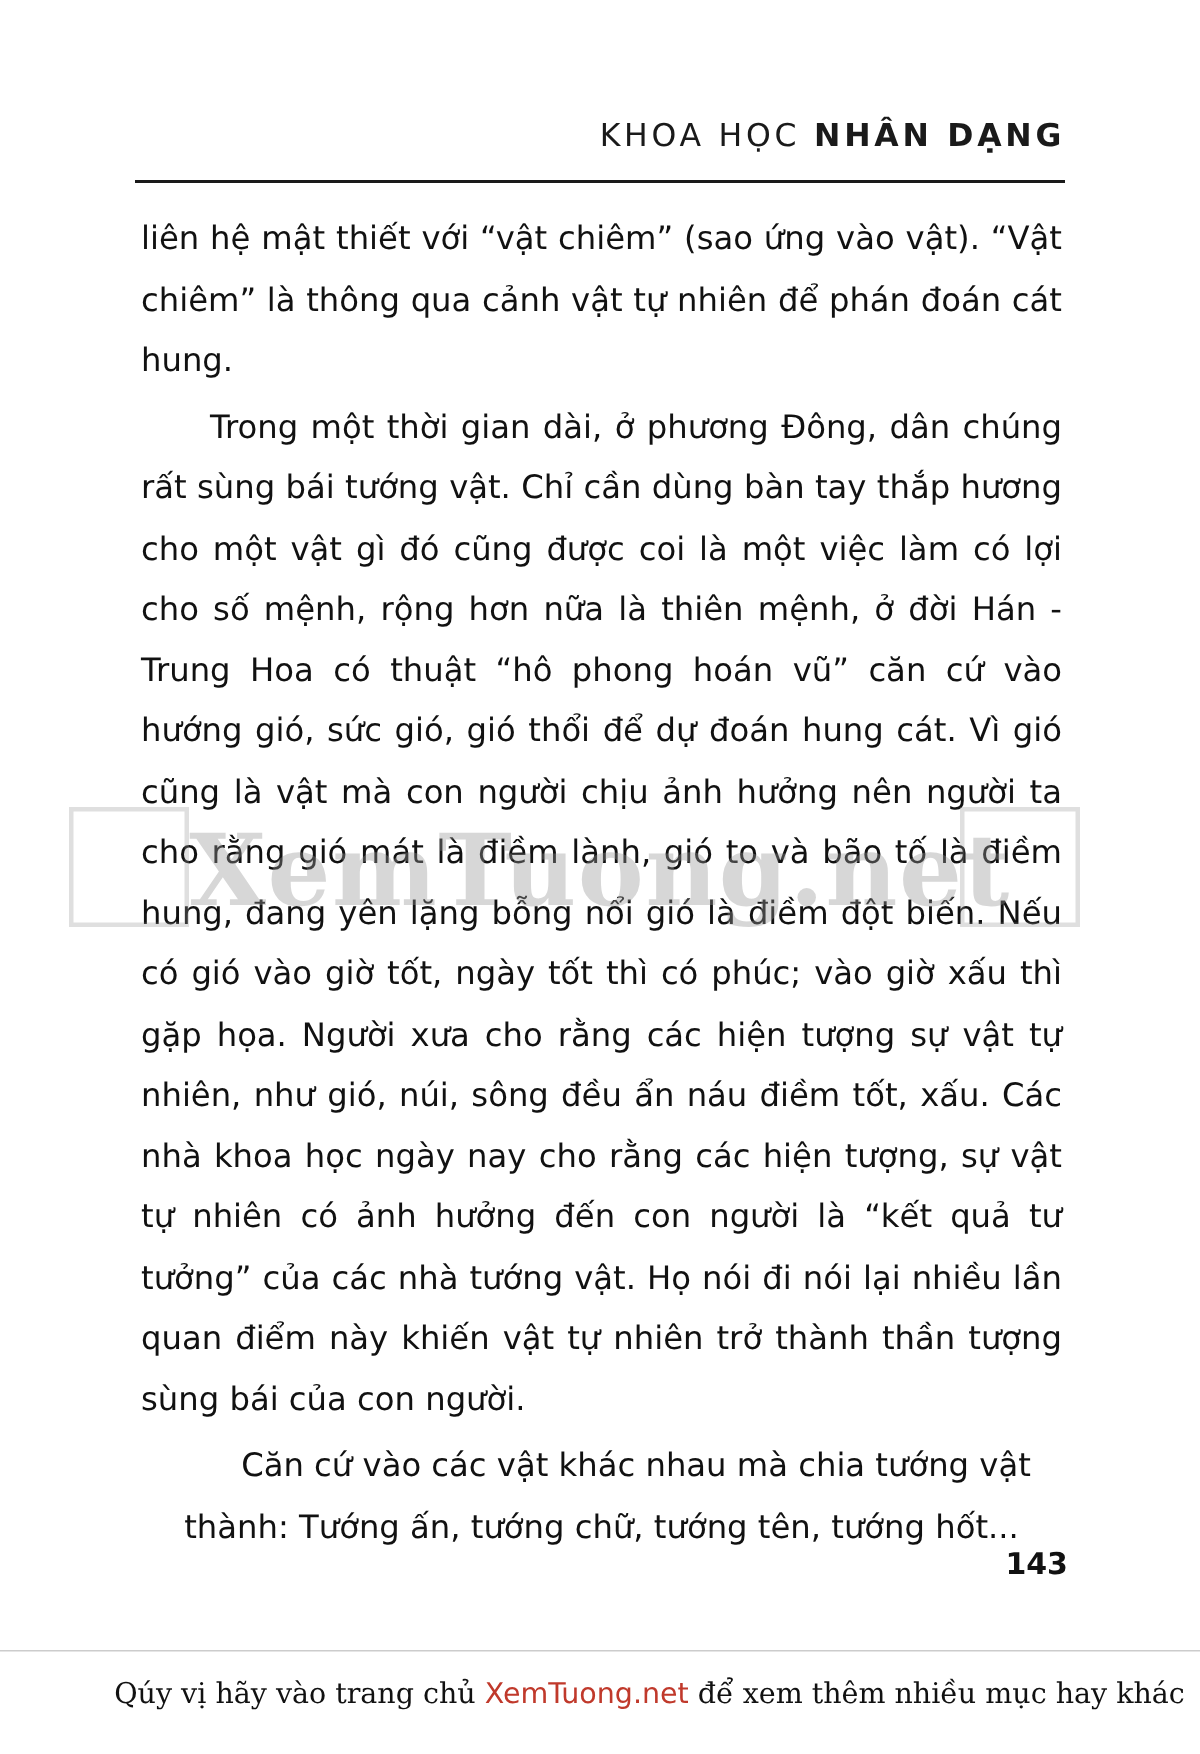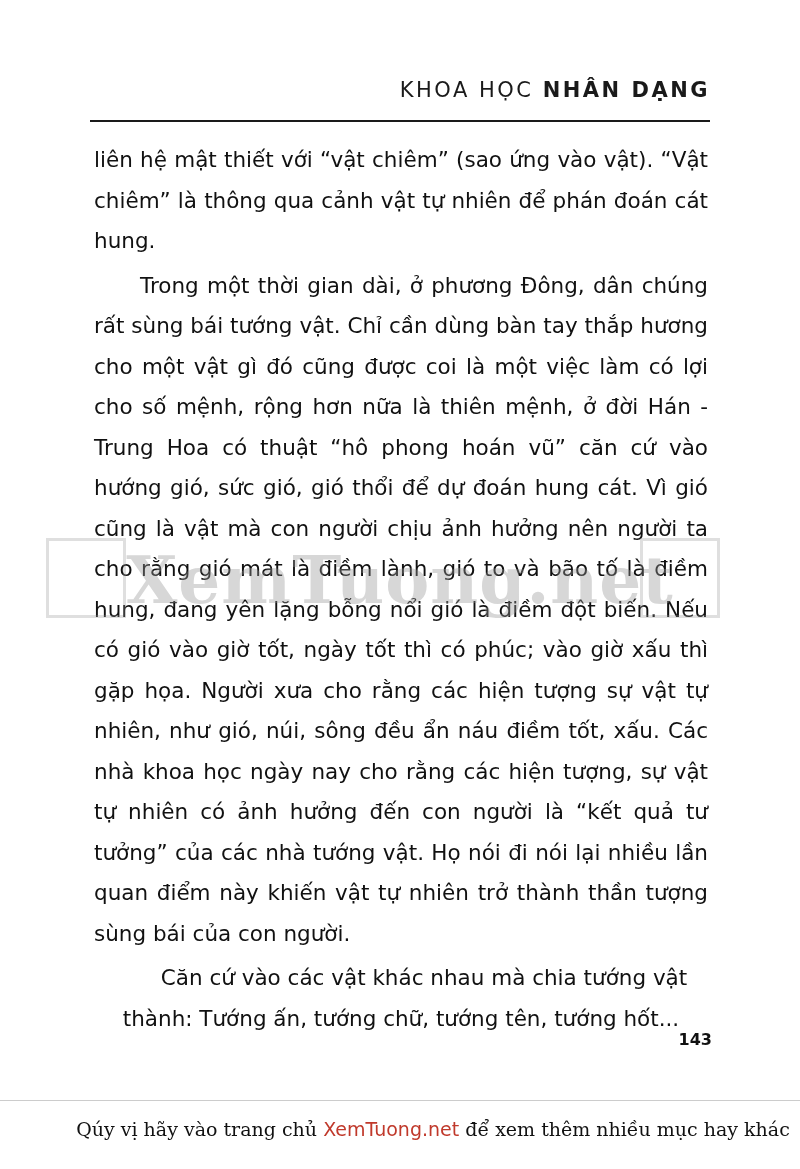--- a/index.html
+++ b/index.html
@@ -99,21 +99,21 @@
   .wm-box.left { left: 46px; top: 538px; }
   .wm-box.right { left: 640px; top: 538px; }
 
   
   .page-number {
     position: absolute;
     left: 90px;
     top: 1030px;
     width: 622px;
     text-align: right;
-    font-size: 16px;
+    font-size: 20px;
     font-weight: 700;
     color: #111111;
   }
 
   
   .footer-rule {
     position: absolute;
     left: 0px;
     top: 1100px;
     width: 800px;

